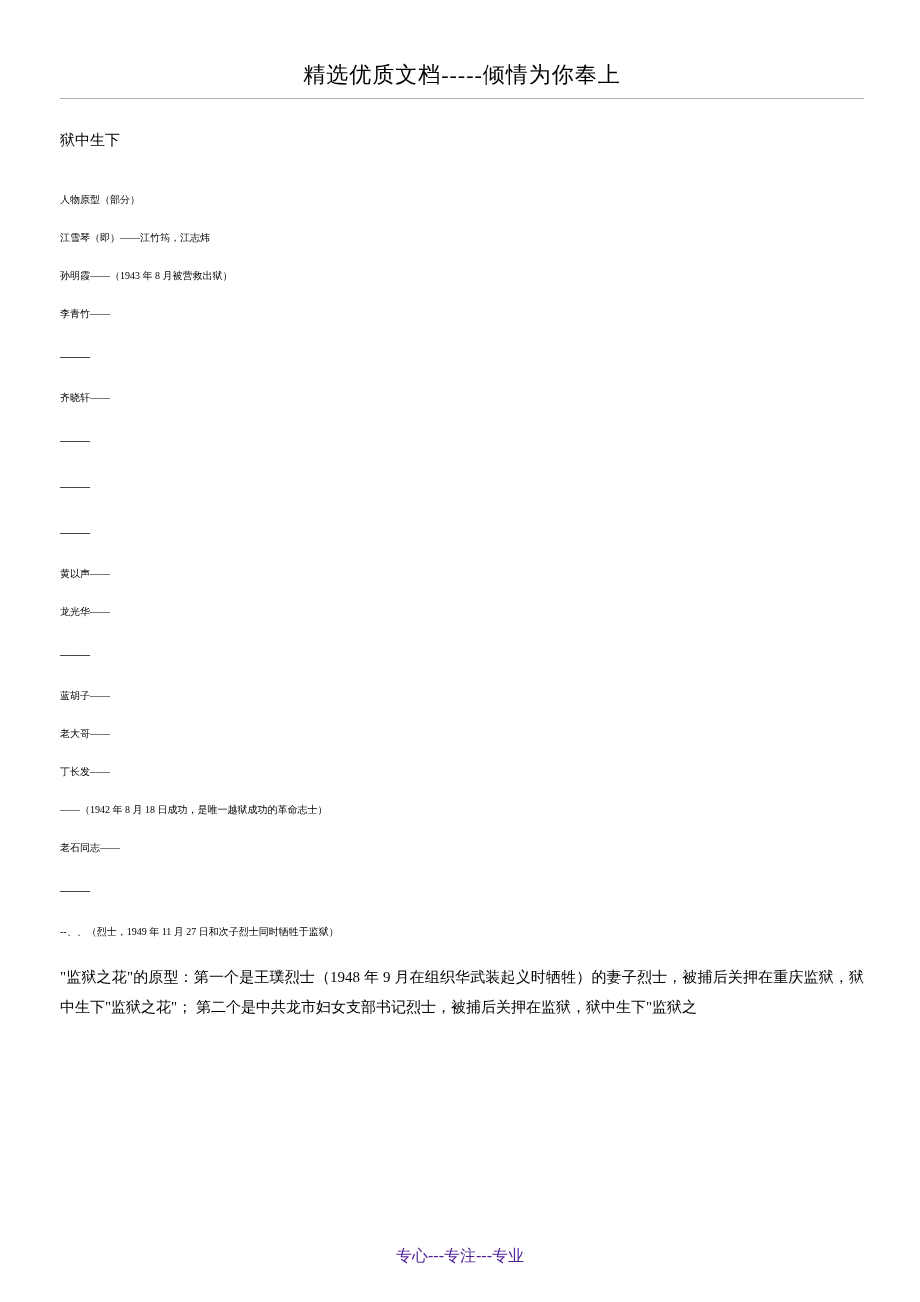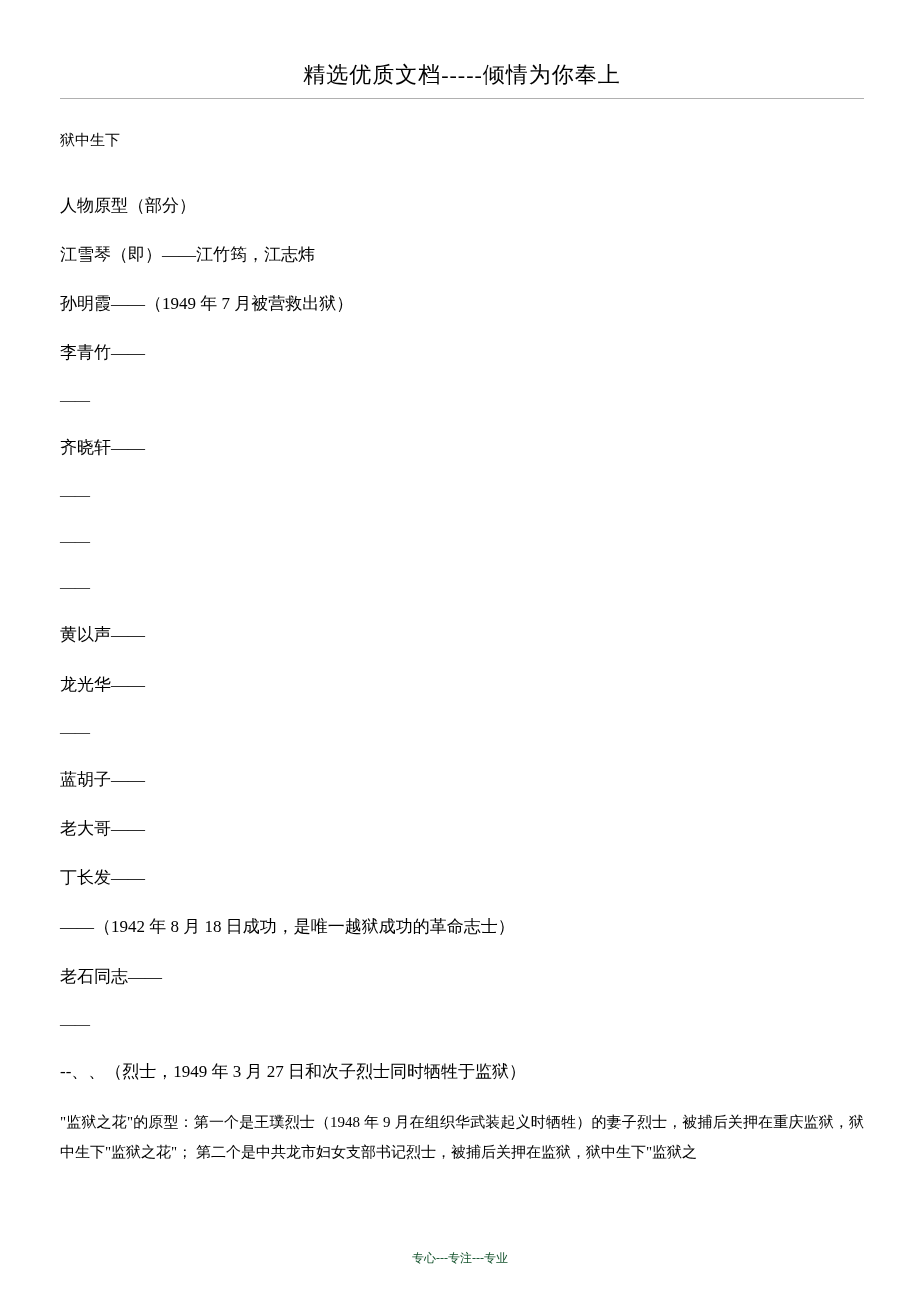--- a/index.html
+++ b/index.html
@@ -30,21 +30,21 @@
       width: 100%;
       margin-bottom: 30px;
     }
     .section-title {
       font-size: 15px;
       color: #000;
       margin-bottom: 40px;
       line-height: 1.5;
     }
     .content-line {
-      font-size: 17px;
+      font-size: 10px;
       color: #000;
       line-height: 1.6;
       margin-bottom: 22px;
     }
     .content-line-dash {
       font-size: 15px;
       color: #000;
       line-height: 1.6;
       margin-bottom: 22px;
     }
@@ -54,50 +54,50 @@
       line-height: 2.0;
       margin-bottom: 22px;
       text-align: justify;
     }
     .footer {
       position: absolute;
       bottom: 35px;
       left: 0;
       width: 100%;
       text-align: center;
-      font-size: 12px;
-      color: #14532d;
+      font-size: 16px;
+      color: #4c1d95;
       font-family: "SimSun", "宋体", serif;
     }
   </style>
 </head>
 <body>
 
 <div class="page">
   <div class="header-title">精选优质文档-----倾情为你奉上</div>
   <div class="header-underline"></div>
 
   <div class="section-title">狱中生下</div>
 
   <div class="content-line">人物原型（部分）</div>
   <div class="content-line">江雪琴（即）——江竹筠，江志炜</div>
-  <div class="content-line">孙明霞——（1949 年 7 月被营救出狱）</div>
+  <div class="content-line">孙明霞——（1943 年 8 月被营救出狱）</div>
   <div class="content-line">李青竹——</div>
   <div class="content-line-dash">——</div>
   <div class="content-line">齐晓轩——</div>
   <div class="content-line-dash">——</div>
   <div class="content-line-dash">——</div>
   <div class="content-line-dash">——</div>
   <div class="content-line">黄以声——</div>
   <div class="content-line">龙光华——</div>
   <div class="content-line-dash">——</div>
   <div class="content-line">蓝胡子——</div>
   <div class="content-line">老大哥——</div>
   <div class="content-line">丁长发——</div>
   <div class="content-line">——（1942 年 8 月 18 日成功，是唯一越狱成功的革命志士）</div>
   <div class="content-line">老石同志——</div>
   <div class="content-line-dash">——</div>
-  <div class="content-line">--、、（烈士，1949 年 3 月 27 日和次子烈士同时牺牲于监狱）</div>
+  <div class="content-line">--、、（烈士，1949 年 11 月 27 日和次子烈士同时牺牲于监狱）</div>
 
   <div class="paragraph">"监狱之花"的原型：第一个是王璞烈士（1948 年 9 月在组织华武装起义时牺牲）的妻子烈士，被捕后关押在重庆监狱，狱中生下"监狱之花"；  第二个是中共龙市妇女支部书记烈士，被捕后关押在监狱，狱中生下"监狱之</div>
 </div>
 
 <div class="footer">专心---专注---专业</div>
 
 </body></html>

